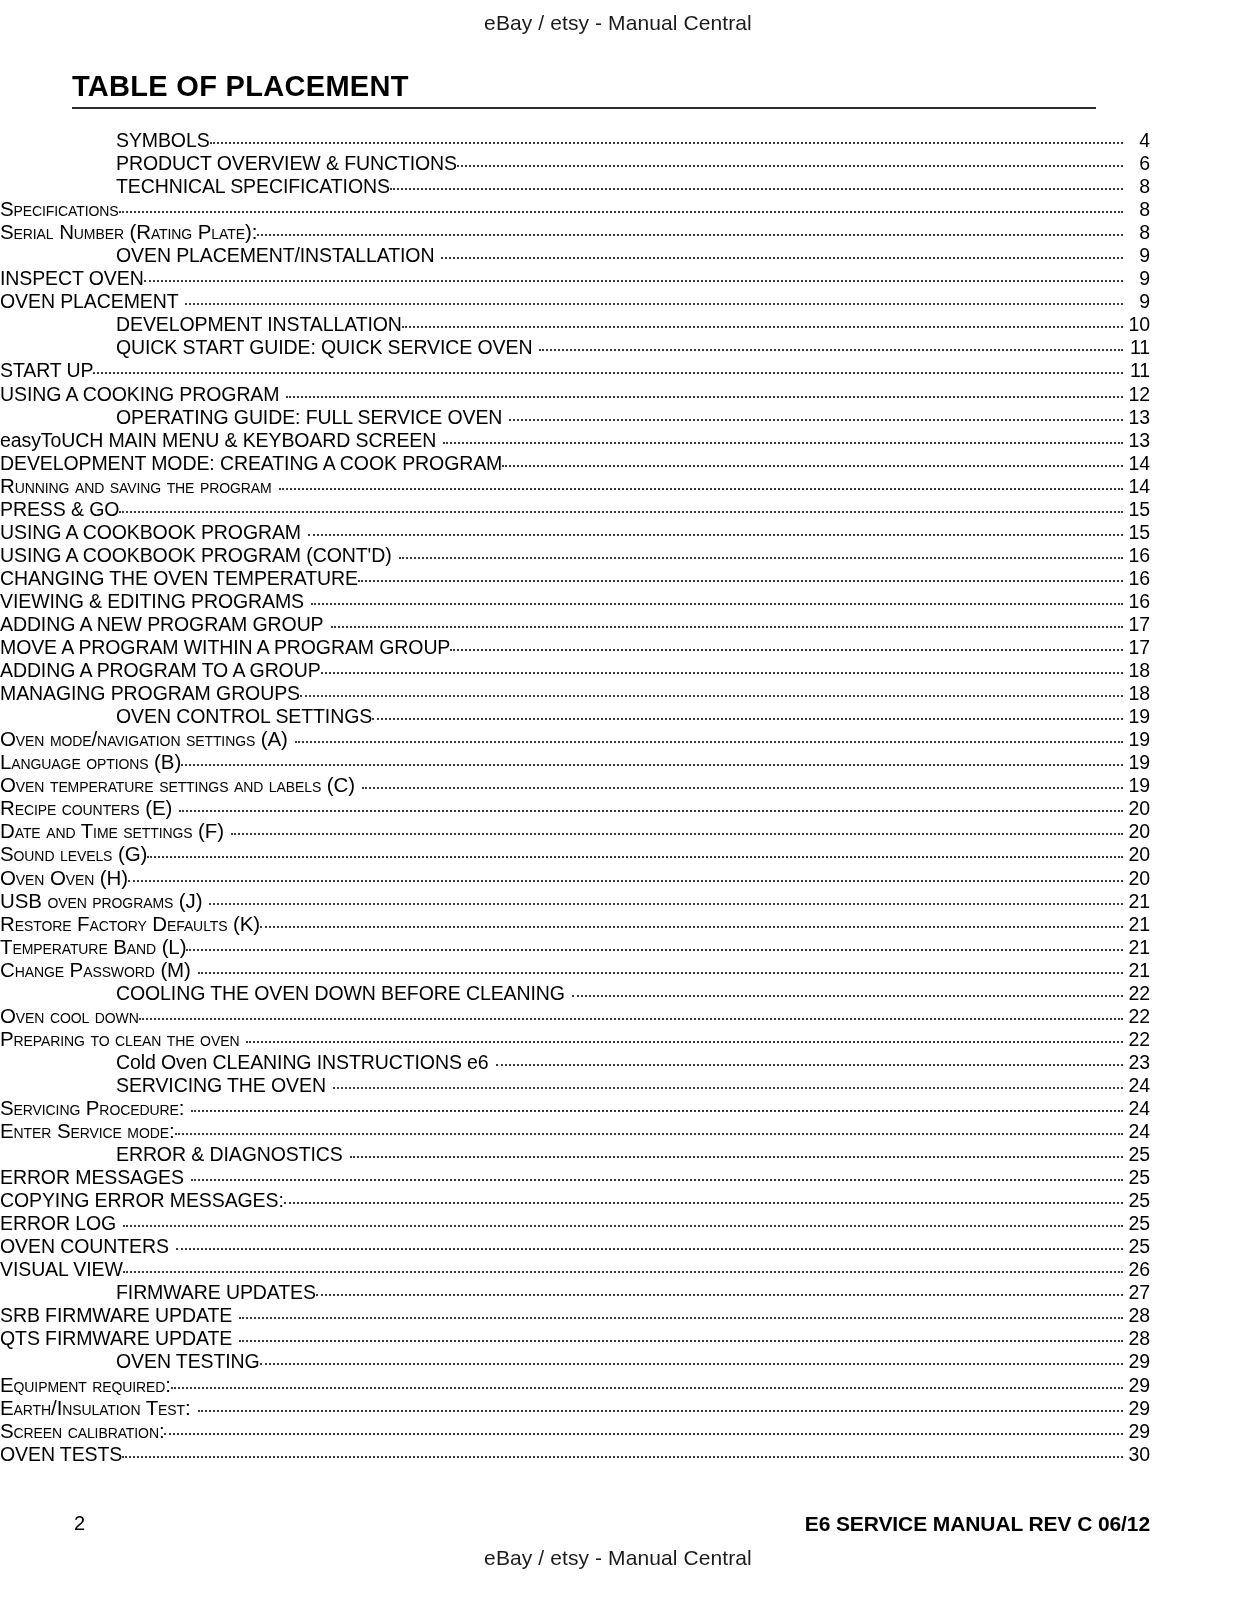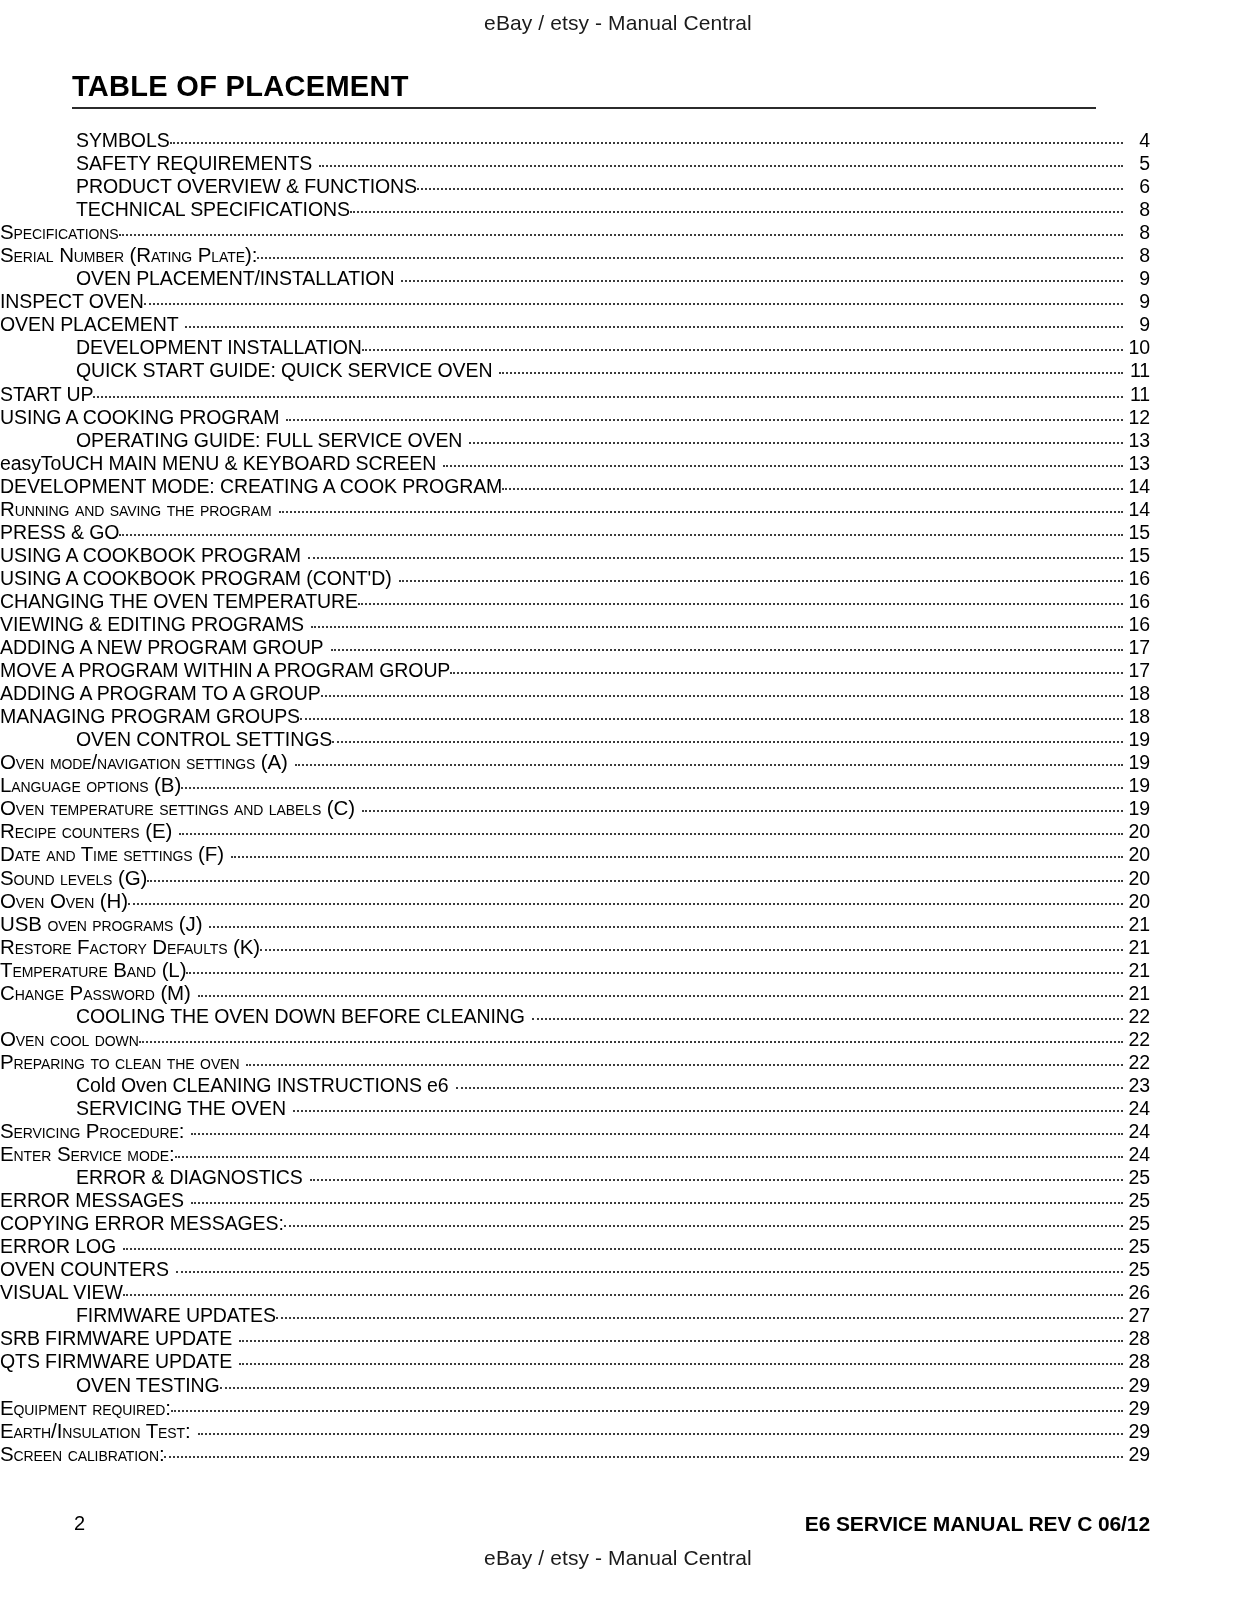--- a/index.html
+++ b/index.html
@@ -68,21 +68,21 @@
   }
   .toc-row {
     position: relative;
     display: flex;
     align-items: baseline;
     height: 23.05px;
     padding-right: 86px;
     font-size: 19.5px;
     white-space: nowrap;
   }
-  .toc-row.lvl1 { padding-left: 76px; }
+  .toc-row.lvl1 { padding-left: 116px; }
   .toc-row.lvl2 { }
 
   .toc-label {
     flex: 0 0 auto;
     letter-spacing: -0.1px;
   }
   
   .toc-row.sc .toc-label { font-variant: small-caps; }
   .toc-row.sc .toc-label { font-size: 20.5px; }
 
@@ -136,25 +136,20 @@
 
 <div class="page-title">TABLE OF PLACEMENT</div>
 <div class="title-rule"></div>
 
 <div class="toc" id="toc-list">
     <div class="toc-row lvl1 nogap">
       <span class="toc-label">SYMBOLS</span>
       <span class="toc-dots"></span>
       <span class="toc-page">4</span>
     </div>
-    <div class="toc-row lvl1 gap">
-      <span class="toc-label">SAFETY REQUIREMENTS</span>
-      <span class="toc-dots"></span>
-      <span class="toc-page">5</span>
-    </div>
     <div class="toc-row lvl1 nogap">
       <span class="toc-label">PRODUCT OVERVIEW &amp; FUNCTIONS</span>
       <span class="toc-dots"></span>
       <span class="toc-page">6</span>
     </div>
     <div class="toc-row lvl1 nogap">
       <span class="toc-label">TECHNICAL SPECIFICATIONS</span>
       <span class="toc-dots"></span>
       <span class="toc-page">8</span>
     </div>
@@ -420,19 +415,24 @@
     </div>
     <div class="toc-row lvl2 sc gap">
       <span class="toc-label">Earth/Insulation Test:</span>
       <span class="toc-dots"></span>
       <span class="toc-page">29</span>
     </div>
     <div class="toc-row lvl2 sc nogap">
       <span class="toc-label">Screen calibration:</span>
       <span class="toc-dots"></span>
       <span class="toc-page">29</span>
+    </div>
+    <div class="toc-row lvl2 nogap">
+      <span class="toc-label">OVEN TESTS</span>
+      <span class="toc-dots"></span>
+      <span class="toc-page">30</span>
     </div>
   </div>
 
 <div class="footer-pageno">2</div>
 <div class="footer-right">E6 SERVICE MANUAL REV C 06/12</div>
 
 <div class="wm-bottom">eBay / etsy - Manual Central</div>
 
 </body></html>

